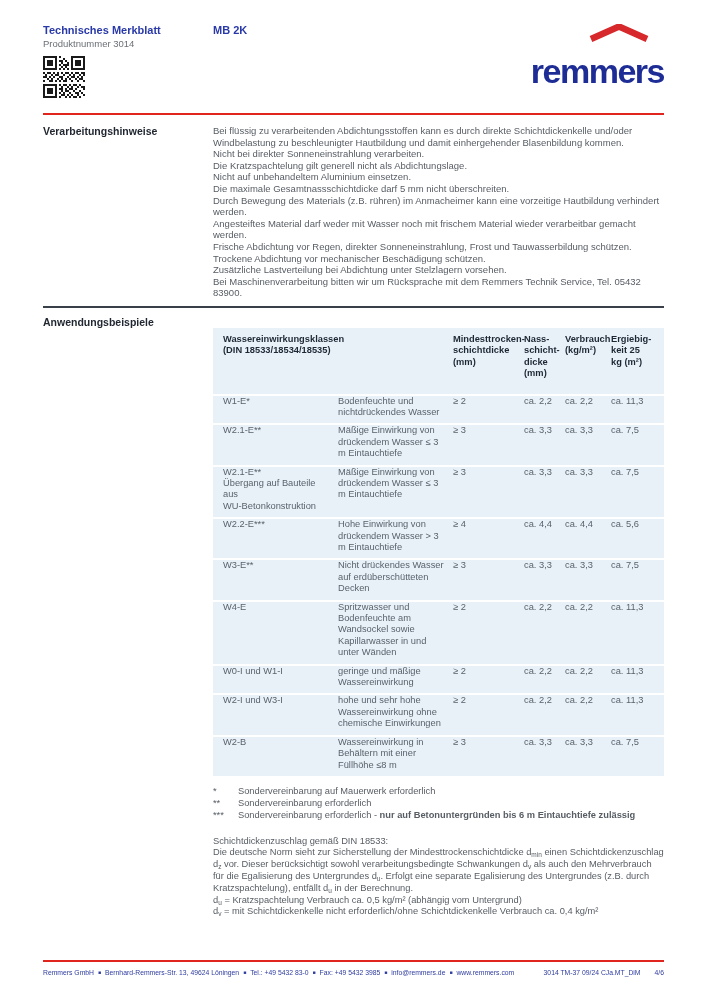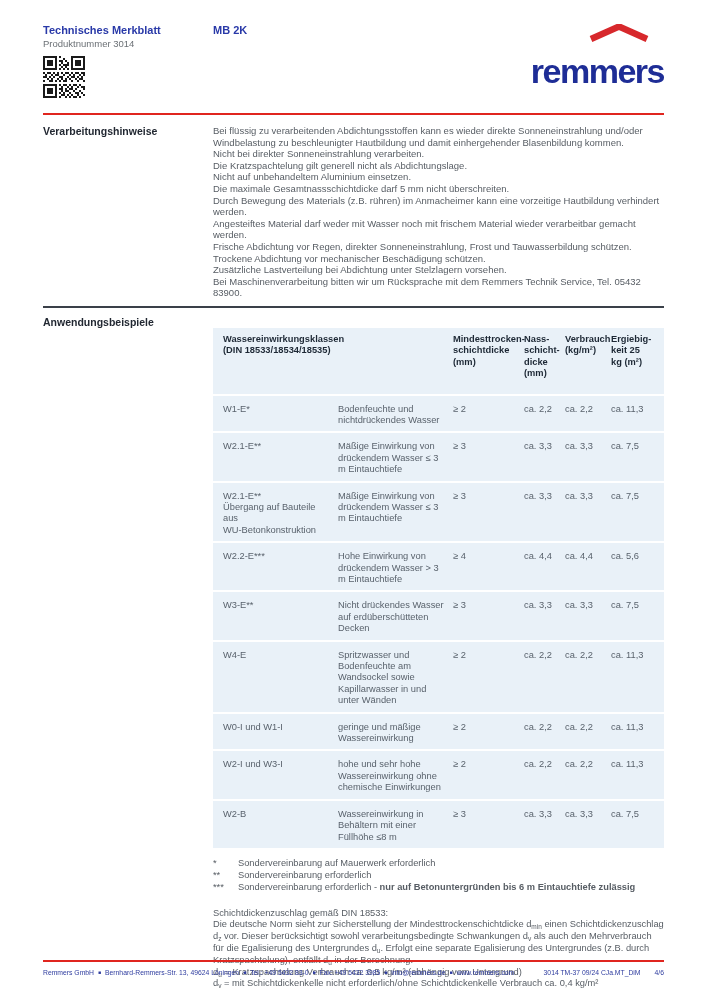--- a/index.html
+++ b/index.html
@@ -29,21 +29,21 @@
   
   .section{display:flex;align-items:flex-start;}
   .label-col{width:170px;flex:none;font-size:10.5px;font-weight:700;color:#222832;line-height:13px;}
   .content-col{flex:1;min-width:0;}
   .sec-verarbeitung{margin-top:10px;}
   .sec-anwendung{margin-top:8px;}
   .body-p{margin:0;font-size:9.5px;line-height:11.6px;color:#575d64;}
 
   
   .w-table{margin-top:12px;}
-  .t-row{display:flex;background:#e9f1f8;margin-bottom:2px;padding:8px 0 5px;}
+  .t-row{display:flex;background:#e9f1f8;margin-bottom:2px;padding:0 0 5px;}
   .t-row.head{padding:6px 0 14px;}
   .cell{box-sizing:border-box;font-size:9.3px;line-height:11.4px;color:#59626c;white-space:pre-line;padding-right:6px;}
   .head .cell{font-weight:700;color:#1d2835;}
   .c-class{width:125px;padding-left:10px;}
   .c-desc{width:115px;}
   .c-classhead{width:240px;padding-left:10px;}
   .c-min{width:71px;}
   .c-nass{width:41px;}
   .c-verb{width:46px;}
   .c-erg{flex:1;}
@@ -99,21 +99,21 @@
         </svg>
         <div class="logo-text">remmers</div>
       </div>
     </div>
 
     <div class="red-rule"></div>
 
     <div class="section sec-verarbeitung">
       <div class="label-col">Verarbeitungshinweise</div>
       <div class="content-col">
-        <p class="body-p">Bei flüssig zu verarbeitenden Abdichtungsstoffen kann es wieder direkte Sonneneinstrahlung und/oder Windbelastung zu beschleunigter Hautbildung und damit einhergehender Blasenbildung kommen.</p>
+        <p class="body-p">Bei flüssig zu verarbeitenden Abdichtungsstoffen kann es durch direkte Schichtdickenkelle und/oder Windbelastung zu beschleunigter Hautbildung und damit einhergehender Blasenbildung kommen.</p>
         <p class="body-p">Nicht bei direkter Sonneneinstrahlung verarbeiten.</p>
         <p class="body-p">Die Kratzspachtelung gilt generell nicht als Abdichtungslage.</p>
         <p class="body-p">Nicht auf unbehandeltem Aluminium einsetzen.</p>
         <p class="body-p">Die maximale Gesamtnassschichtdicke darf 5 mm nicht überschreiten.</p>
         <p class="body-p">Durch Bewegung des Materials (z.B. rühren) im Anmacheimer kann eine vorzeitige Hautbildung verhindert werden.</p>
         <p class="body-p">Angesteiftes Material darf weder mit Wasser noch mit frischem Material wieder verarbeitbar gemacht werden.</p>
         <p class="body-p">Frische Abdichtung vor Regen, direkter Sonneneinstrahlung, Frost und Tauwasserbildung schützen.</p>
         <p class="body-p">Trockene Abdichtung vor mechanischer Beschädigung schützen.</p>
         <p class="body-p">Zusätzliche Lastverteilung bei Abdichtung unter Stelzlagern vorsehen.</p>
         <p class="body-p">Bei Maschinenverarbeitung bitten wir um Rücksprache mit dem Remmers Technik Service, Tel. 05432 83900.</p>

